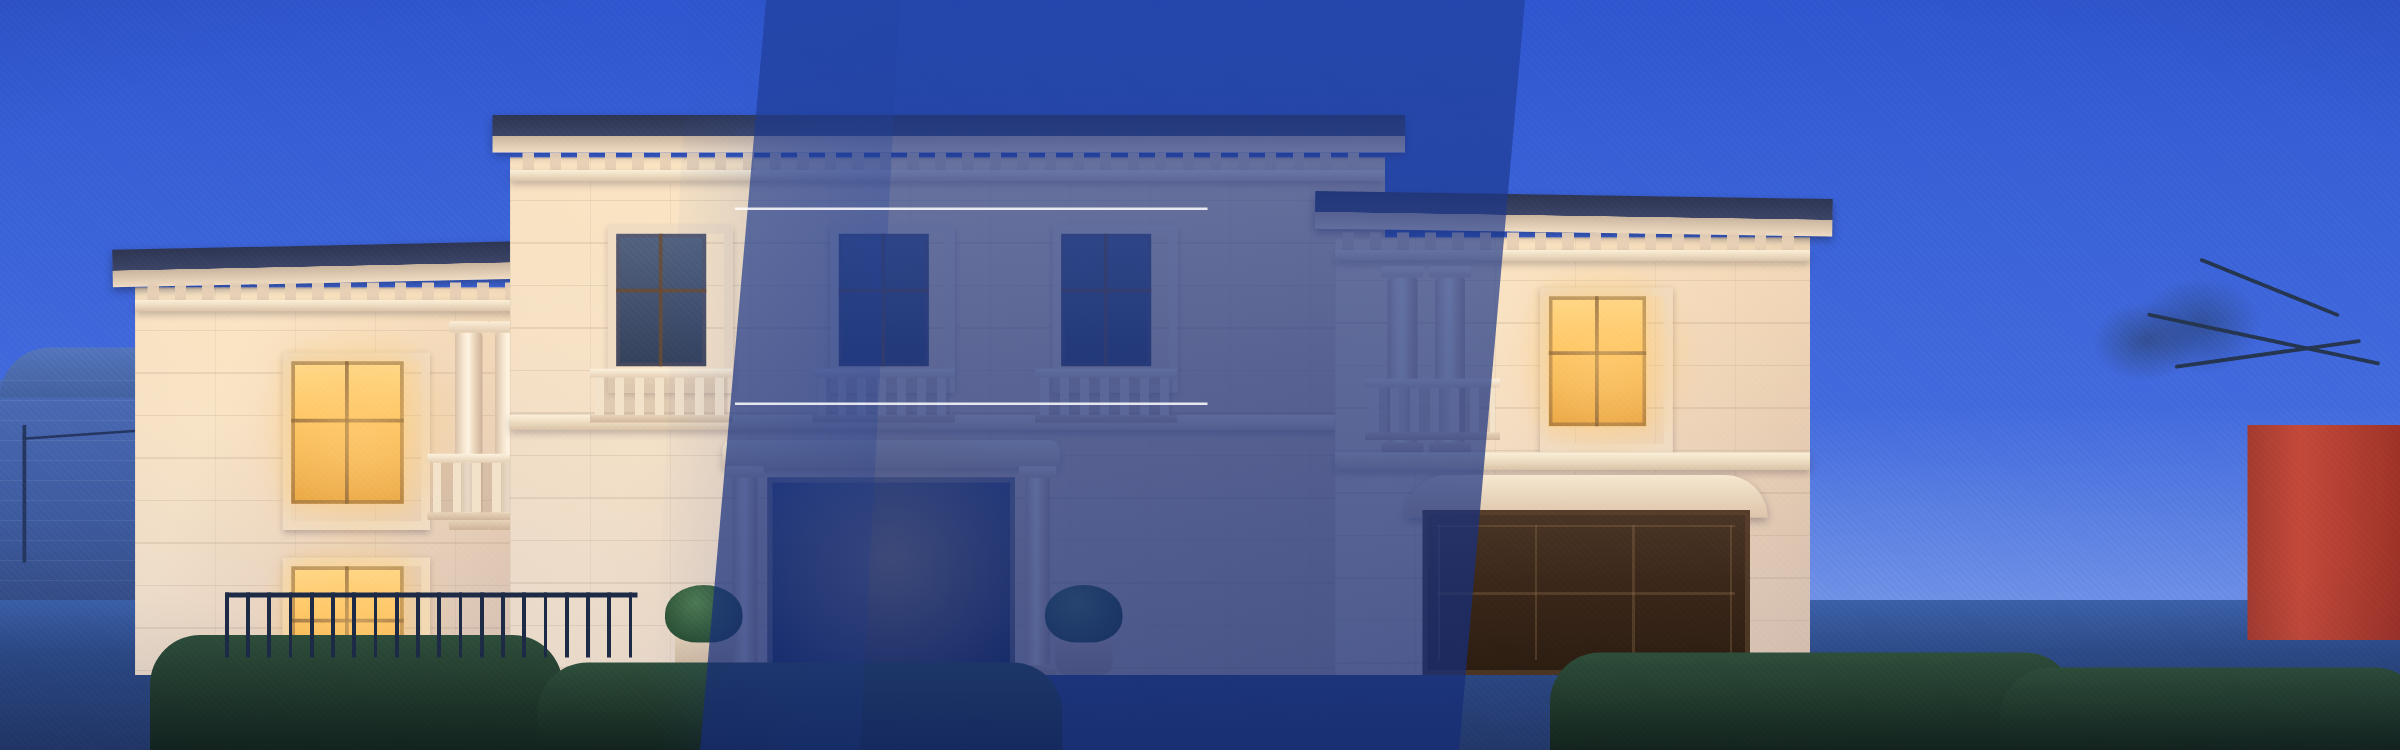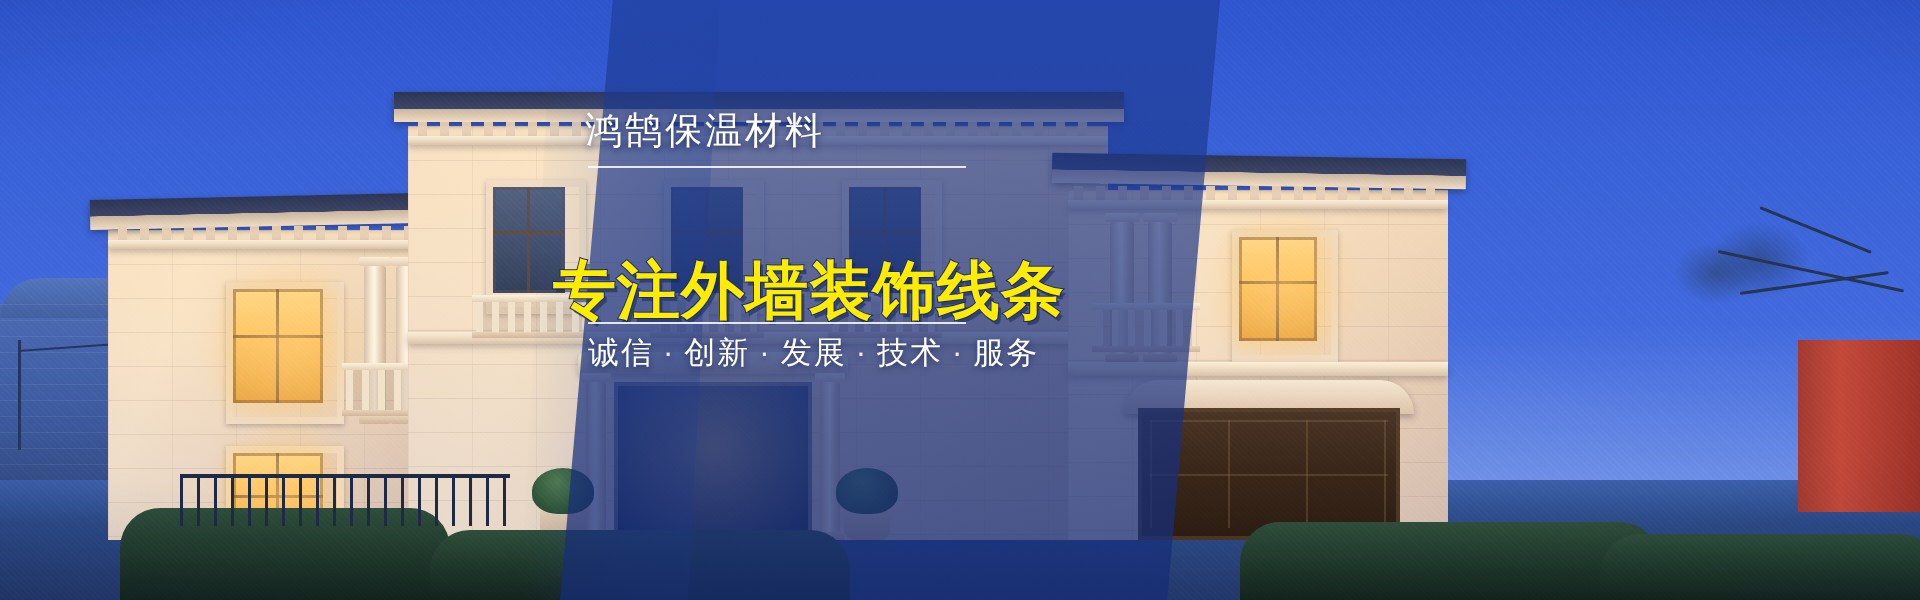--- a/index.html
+++ b/index.html
@@ -364,20 +364,17 @@
   <div class="hedge" style="left:1600px;width:340px;height:66px;"></div>
   <div class="railing" style="left:180px;bottom:74px;width:330px;height:52px;"></div>
 
   <div class="scanlines"></div>
   <div class="vignette"></div>
 
   <div class="overlay-left-fade"></div>
   <div class="overlay-panel"></div>
 
   <div class="text-block">
-    <div class="brand">鸿鹄保温材料</div>
     <div class="rule-top"></div>
-    <div class="headline l2">专注外墙装饰线条</div>
     <div class="rule-bottom"></div>
-    <div class="tagline"><span>诚信</span><span class="dot">·</span><span>创新</span><span class="dot">·</span><span>发展</span><span class="dot">·</span><span>技术</span><span class="dot">·</span><span>服务</span></div>
   </div>
 
 </div>
 
 </body></html>

